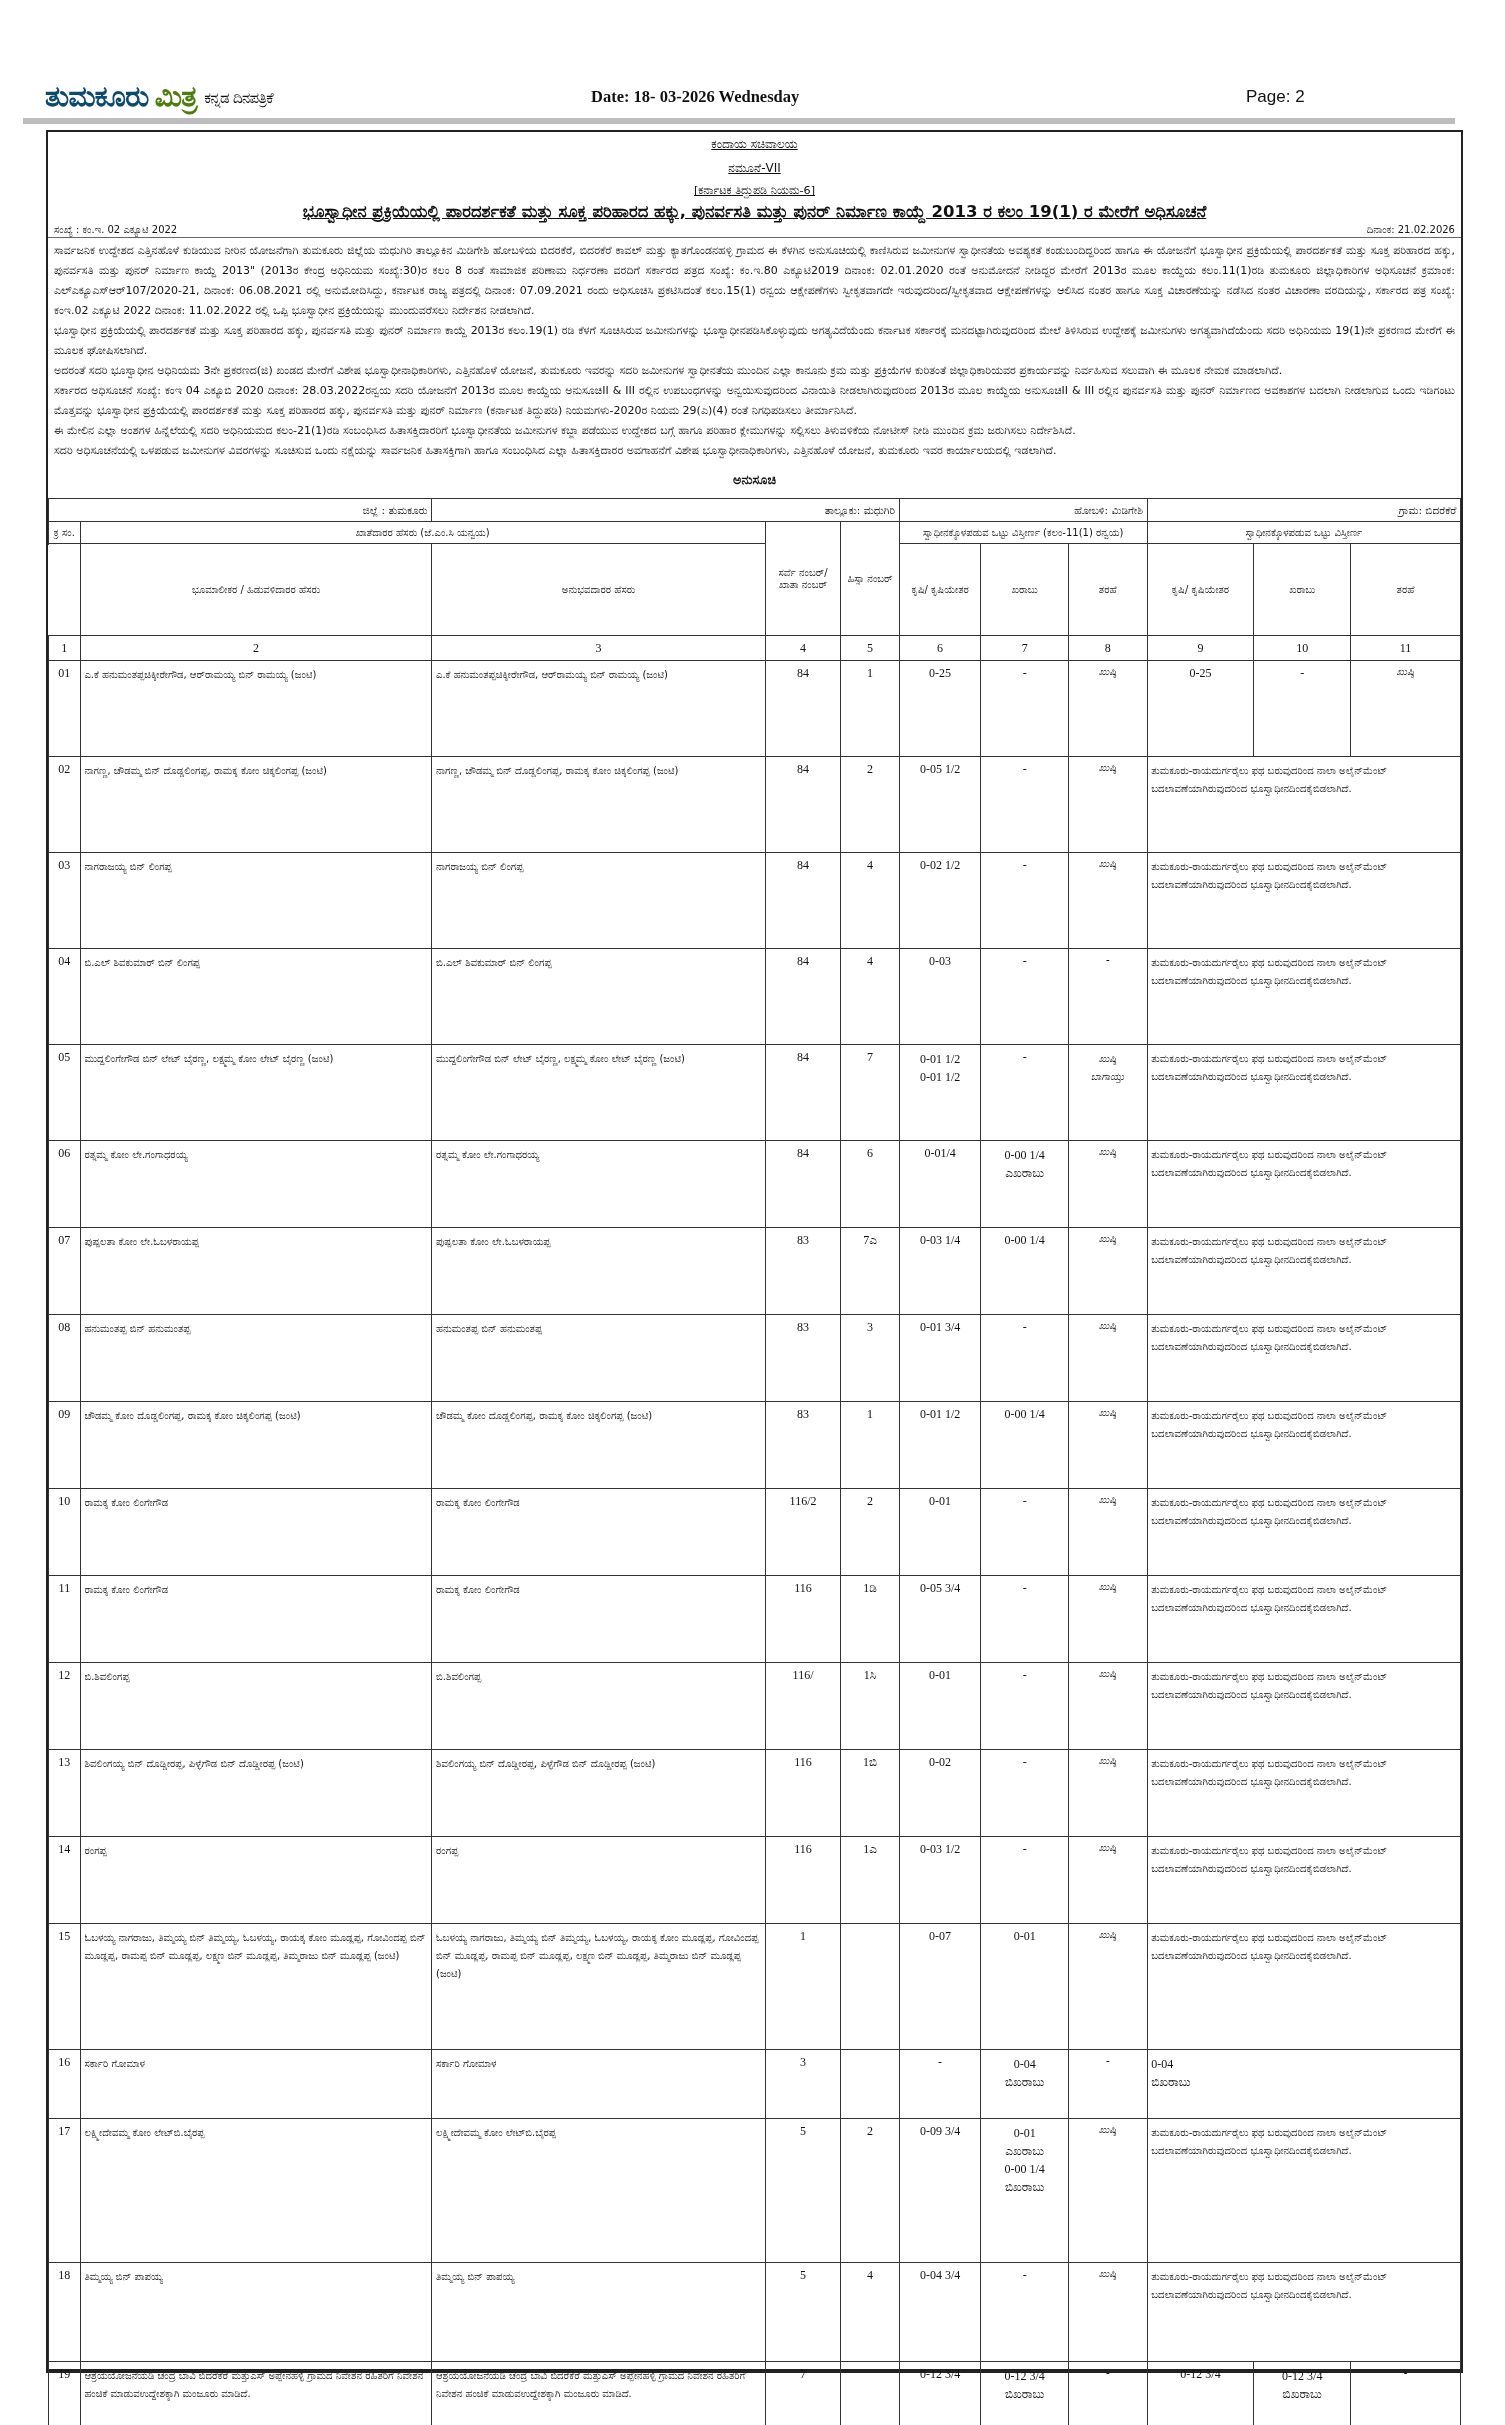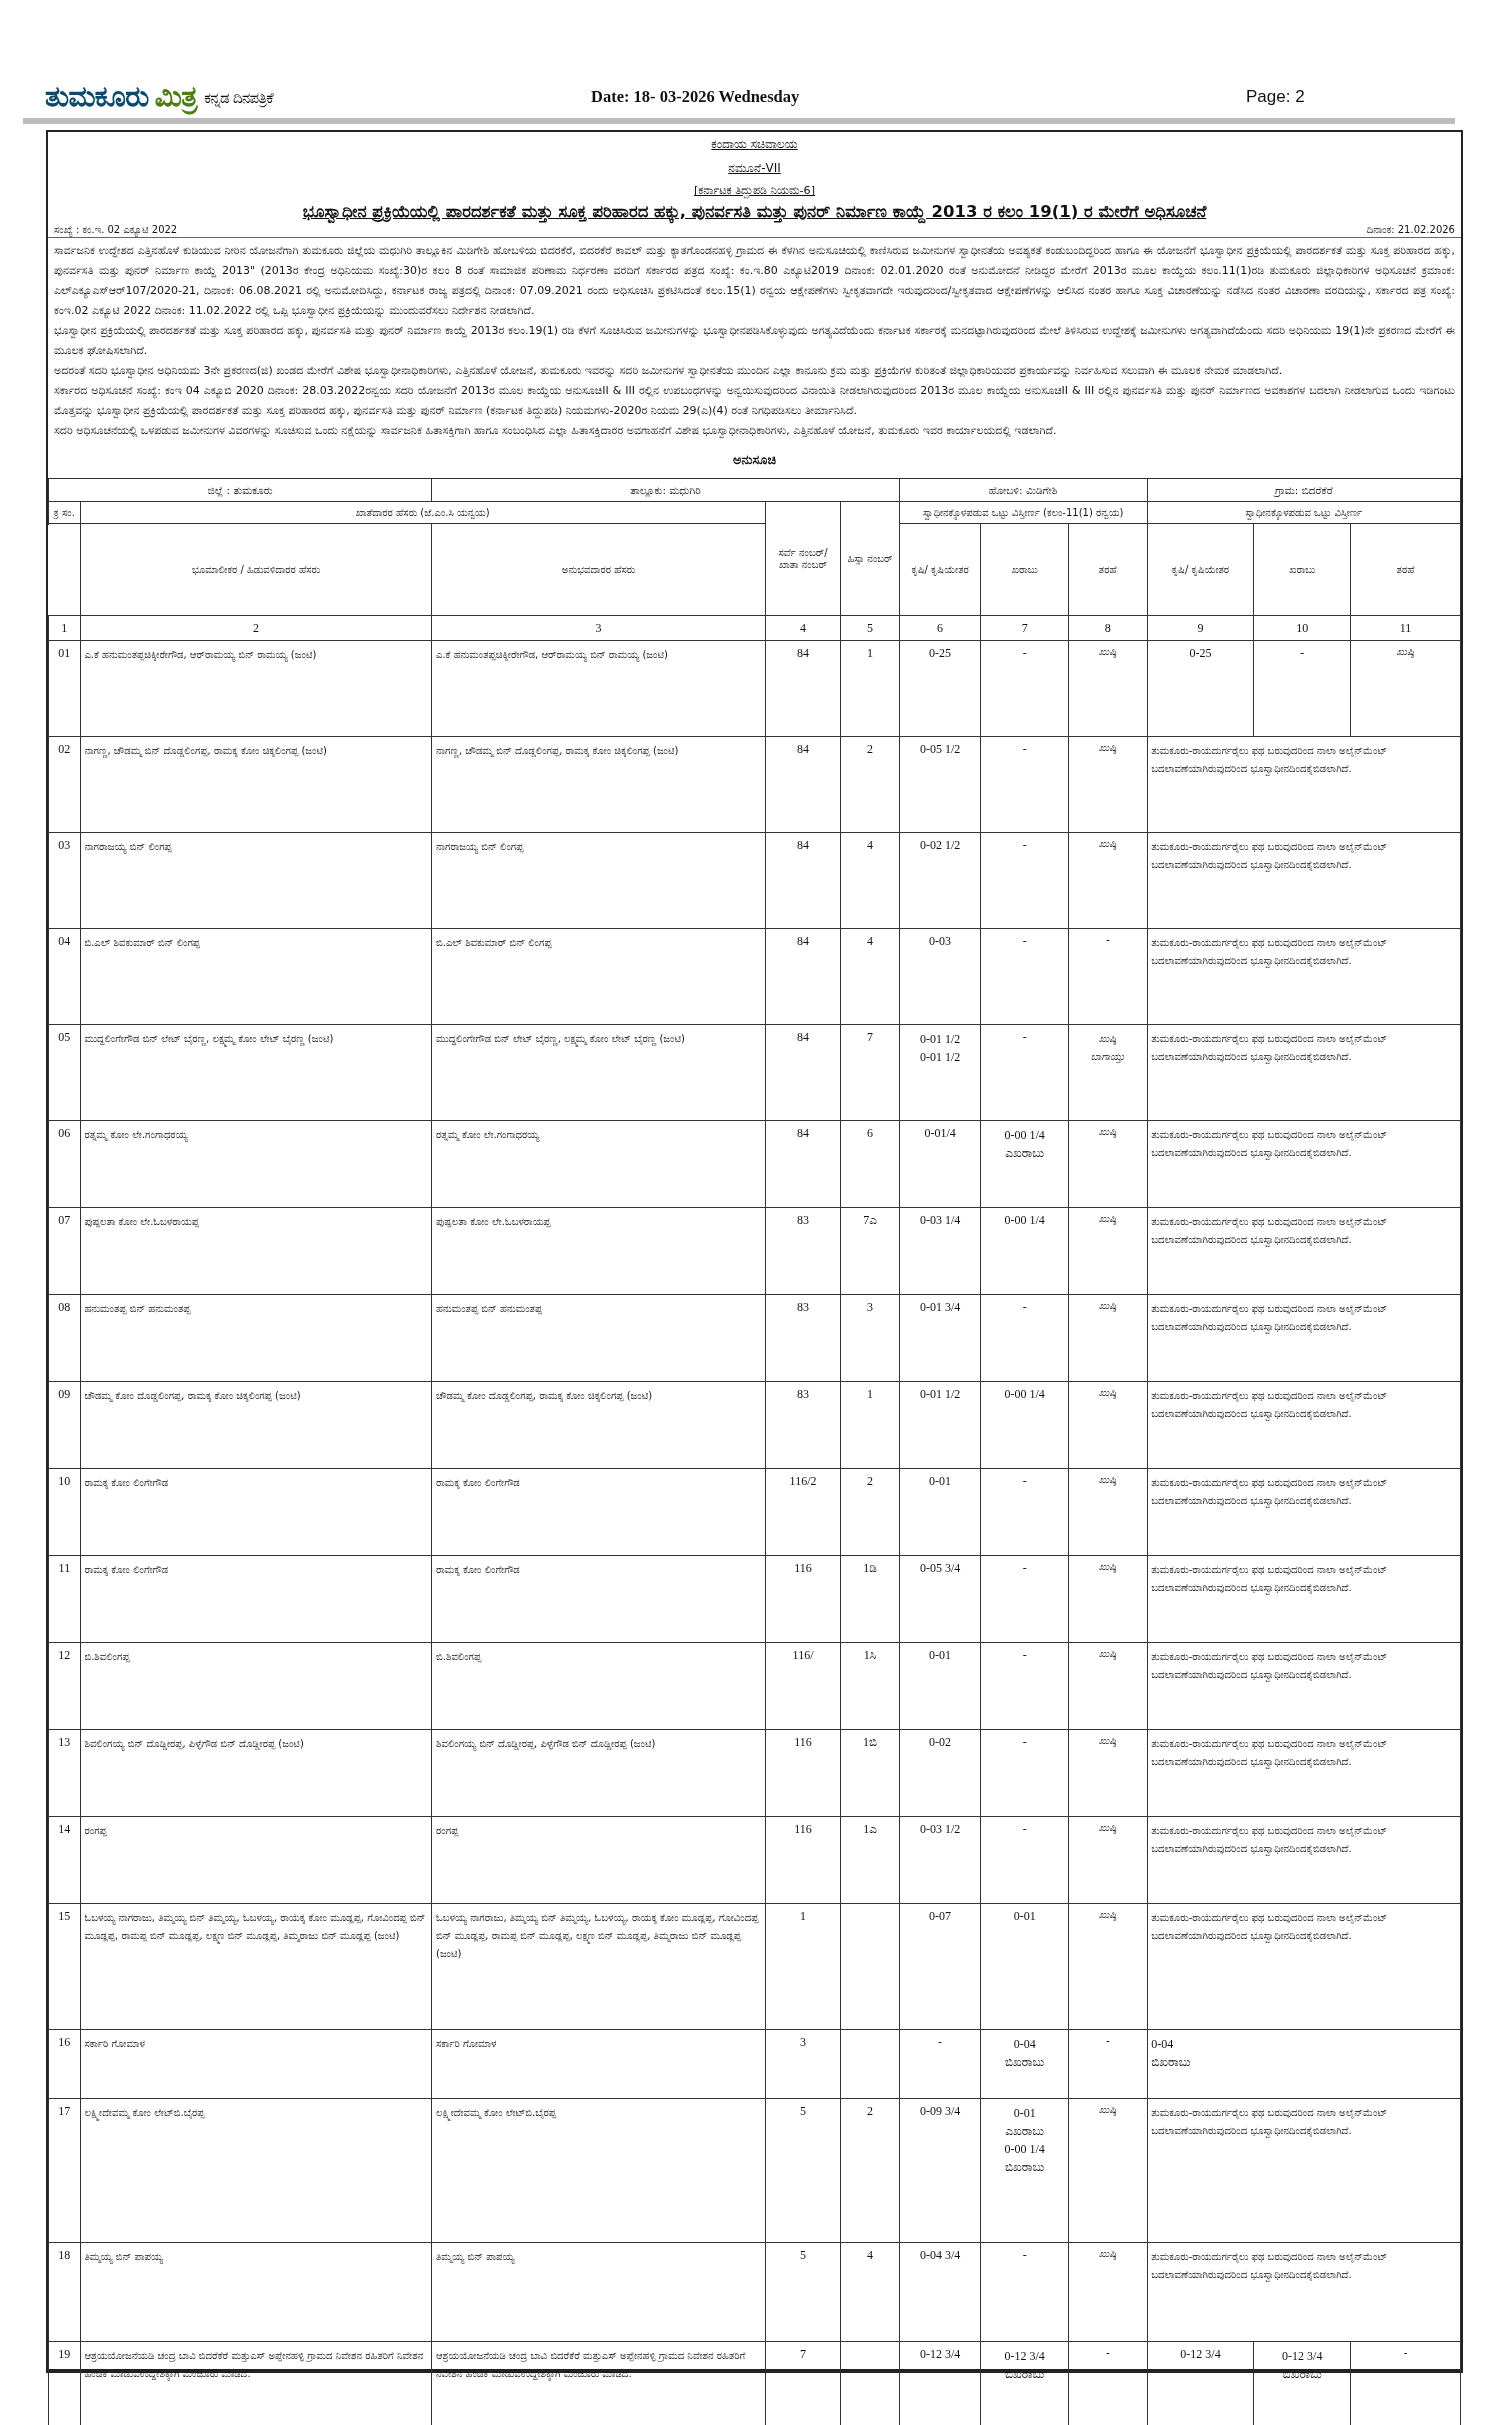--- a/index.html
+++ b/index.html
@@ -18,21 +18,21 @@
   .hdr .t2{font-size:12px;margin-top:10.5px;}
   .hdr .t3{font-size:11.2px;margin-top:9px;}
   .hdr .t4{font-size:16.5px;font-weight:bold;margin-top:4.5px;}
   .refrow{display:flex;justify-content:space-between;font-size:10px;padding:3px 6px 1.5px 6px;border-bottom:1.5px solid #666;font-family:"DejaVu Sans",sans-serif;}
   .body-text{padding:3px 6px 0 6px;font-size:11px;line-height:20px;font-family:"DejaVu Sans",sans-serif;text-align:justify;}
   .body-text p{margin:0;}
   .annex-title{text-align:center;font-weight:bold;font-size:12.7px;font-family:"DejaVu Sans",sans-serif;margin:10.5px 0 10.5px 0;}
   table.sched{border-collapse:collapse;width:100%;font-family:"DejaVu Sans",sans-serif;font-size:10px;table-layout:fixed;}
   table.sched td,table.sched th{border:0.7px solid #333;vertical-align:top;padding:4.5px 3.7px;font-weight:normal;}
   table.sched th{text-align:center;vertical-align:middle;}
-  .locrow td{text-align:center;font-size:10.5px;padding:4.5px;border-top:1.5px solid #333;}
+  .locrow td{text-align:right;font-size:10.5px;padding:4.5px;border-top:1.5px solid #333;}
   .num{text-align:center;font-family:"Liberation Serif",serif;font-size:12px;}
   .sn{text-align:center;font-family:"Liberation Serif",serif;font-size:12px;}
   .colnum td{text-align:center;font-family:"Liberation Serif",serif;font-weight:bold;font-size:12px;padding:3px;}
   .name{line-height:18px;}
   .remark{line-height:18px;}
   .thick td{border-top:1.5px solid #333;}
   .ctr{text-align:center;font-style:italic;}
   .multi span{display:block;line-height:18px;}
 </style>
 </head>
@@ -56,20 +56,21 @@
   </div>
   <div class="refrow">
     <span>ಸಂಖ್ಯೆ : ಕಂ.ಇ. 02 ಎಕ್ಯೂಟಿ 2022</span>
     <span>ದಿನಾಂಕ: 21.02.2026</span>
   </div>
   <div class="body-text">
     <p>ಸಾರ್ವಜನಿಕ ಉದ್ದೇಶದ ಎತ್ತಿನಹೊಳೆ ಕುಡಿಯುವ ನೀರಿನ ಯೋಜನೆಗಾಗಿ ತುಮಕೂರು ಜಿಲ್ಲೆಯ ಮಧುಗಿರಿ ತಾಲ್ಲೂಕಿನ ಮಿಡಿಗೇಶಿ ಹೋಬಳಿಯ ಬಿದರಕೆರೆ, ಬಿದರಕೆರೆ ಕಾವಲ್ ಮತ್ತು ಕ್ಯಾತಗೊಂಡನಹಳ್ಳಿ ಗ್ರಾಮದ ಈ ಕೆಳಗಿನ ಅನುಸೂಚಿಯಲ್ಲಿ ಕಾಣಿಸಿರುವ ಜಮೀನುಗಳ ಸ್ವಾಧೀನತೆಯ ಅವಶ್ಯಕತೆ ಕಂಡುಬಂದಿದ್ದರಿಂದ ಹಾಗೂ ಈ ಯೋಜನೆಗೆ ಭೂಸ್ವಾಧೀನ ಪ್ರಕ್ರಿಯೆಯಲ್ಲಿ ಪಾರದರ್ಶಕತೆ ಮತ್ತು ಸೂಕ್ತ ಪರಿಹಾರದ ಹಕ್ಕು, ಪುನರ್ವಸತಿ ಮತ್ತು ಪುನರ್ ನಿರ್ಮಾಣ ಕಾಯ್ದೆ 2013" (2013ರ ಕೇಂದ್ರ ಅಧಿನಿಯಮ ಸಂಖ್ಯೆ:30)ರ ಕಲಂ 8 ರಂತೆ ಸಾಮಾಜಿಕ ಪರಿಣಾಮ ನಿರ್ಧರಣಾ ವರದಿಗೆ ಸರ್ಕಾರದ ಪತ್ರದ ಸಂಖ್ಯೆ: ಕಂ.ಇ.80 ಎಕ್ಯೂಟಿ2019 ದಿನಾಂಕ: 02.01.2020 ರಂತೆ ಅನುಮೋದನೆ ನೀಡಿದ್ದರ ಮೇರೆಗೆ 2013ರ ಮೂಲ ಕಾಯ್ದೆಯ ಕಲಂ.11(1)ರಡಿ ತುಮಕೂರು ಜಿಲ್ಲಾಧಿಕಾರಿಗಳ ಅಧಿಸೂಚನೆ ಕ್ರಮಾಂಕ: ಎಲ್‌ಎಕ್ಯೂಎಸ್‌ಆರ್107/2020-21, ದಿನಾಂಕ: 06.08.2021 ರಲ್ಲಿ ಅನುಮೋದಿಸಿದ್ದು, ಕರ್ನಾಟಕ ರಾಜ್ಯ ಪತ್ರದಲ್ಲಿ ದಿನಾಂಕ: 07.09.2021 ರಂದು ಅಧಿಸೂಚಿಸಿ ಪ್ರಕಟಿಸಿದಂತೆ ಕಲಂ.15(1) ರನ್ವಯ ಆಕ್ಷೇಪಣೆಗಳು ಸ್ವೀಕೃತವಾಗದೇ ಇರುವುದರಿಂದ/ಸ್ವೀಕೃತವಾದ ಆಕ್ಷೇಪಣೆಗಳನ್ನು ಆಲಿಸಿದ ನಂತರ ಹಾಗೂ ಸೂಕ್ತ ವಿಚಾರಣೆಯನ್ನು ನಡೆಸಿದ ನಂತರ ವಿಚಾರಣಾ ವರದಿಯನ್ನು, ಸರ್ಕಾರದ ಪತ್ರ ಸಂಖ್ಯೆ: ಕಂಇ.02 ಎಕ್ಯೂಟಿ 2022 ದಿನಾಂಕ: 11.02.2022 ರಲ್ಲಿ ಒಪ್ಪಿ ಭೂಸ್ವಾಧೀನ ಪ್ರಕ್ರಿಯೆಯನ್ನು ಮುಂದುವರೆಸಲು ನಿರ್ದೇಶನ ನೀಡಲಾಗಿದೆ.</p>
     <p>ಭೂಸ್ವಾಧೀನ ಪ್ರಕ್ರಿಯೆಯಲ್ಲಿ ಪಾರದರ್ಶಕತೆ ಮತ್ತು ಸೂಕ್ತ ಪರಿಹಾರದ ಹಕ್ಕು, ಪುನರ್ವಸತಿ ಮತ್ತು ಪುನರ್ ನಿರ್ಮಾಣ ಕಾಯ್ದೆ 2013ರ ಕಲಂ.19(1) ರಡಿ ಕೆಳಗೆ ಸೂಚಿಸಿರುವ ಜಮೀನುಗಳನ್ನು ಭೂಸ್ವಾಧೀನಪಡಿಸಿಕೊಳ್ಳುವುದು ಅಗತ್ಯವಿದೆಯೆಂದು ಕರ್ನಾಟಕ ಸರ್ಕಾರಕ್ಕೆ ಮನದಟ್ಟಾಗಿರುವುದರಿಂದ ಮೇಲೆ ತಿಳಿಸಿರುವ ಉದ್ದೇಶಕ್ಕೆ ಜಮೀನುಗಳು ಅಗತ್ಯವಾಗಿದೆಯೆಂದು ಸದರಿ ಅಧಿನಿಯಮ 19(1)ನೇ ಪ್ರಕರಣದ ಮೇರೆಗೆ ಈ ಮೂಲಕ ಘೋಷಿಸಲಾಗಿದೆ.</p>
     <p>ಅದರಂತೆ ಸದರಿ ಭೂಸ್ವಾಧೀನ ಅಧಿನಿಯಮ 3ನೇ ಪ್ರಕರಣದ(ಜಿ) ಖಂಡದ ಮೇರೆಗೆ ವಿಶೇಷ ಭೂಸ್ವಾಧೀನಾಧಿಕಾರಿಗಳು, ಎತ್ತಿನಹೊಳೆ ಯೋಜನೆ, ತುಮಕೂರು ಇವರನ್ನು ಸದರಿ ಜಮೀನುಗಳ ಸ್ವಾಧೀನತೆಯ ಮುಂದಿನ ಎಲ್ಲಾ ಕಾನೂನು ಕ್ರಮ ಮತ್ತು ಪ್ರಕ್ರಿಯೆಗಳ ಕುರಿತಂತೆ ಜಿಲ್ಲಾಧಿಕಾರಿಯವರ ಪ್ರಕಾರ್ಯವನ್ನು ನಿರ್ವಹಿಸುವ ಸಲುವಾಗಿ ಈ ಮೂಲಕ ನೇಮಕ ಮಾಡಲಾಗಿದೆ.</p>
     <p>ಸರ್ಕಾರದ ಅಧಿಸೂಚನೆ ಸಂಖ್ಯೆ: ಕಂಇ 04 ಎಕ್ಯೂಬಿ 2020 ದಿನಾಂಕ: 28.03.2022ರನ್ವಯ ಸದರಿ ಯೋಜನೆಗೆ 2013ರ ಮೂಲ ಕಾಯ್ದೆಯ ಅನುಸೂಚಿII &amp; III ರಲ್ಲಿನ ಉಪಬಂಧಗಳನ್ನು ಅನ್ವಯಿಸುವುದರಿಂದ ವಿನಾಯಿತಿ ನೀಡಲಾಗಿರುವುದರಿಂದ 2013ರ ಮೂಲ ಕಾಯ್ದೆಯ ಅನುಸೂಚಿII &amp; III ರಲ್ಲಿನ ಪುನರ್ವಸತಿ ಮತ್ತು ಪುನರ್ ನಿರ್ಮಾಣದ ಅವಕಾಶಗಳ ಬದಲಾಗಿ ನೀಡಲಾಗುವ ಒಂದು ಇಡಿಗಂಟು ಮೊತ್ತವನ್ನು ಭೂಸ್ವಾಧೀನ ಪ್ರಕ್ರಿಯೆಯಲ್ಲಿ ಪಾರದರ್ಶಕತೆ ಮತ್ತು ಸೂಕ್ತ ಪರಿಹಾರದ ಹಕ್ಕು, ಪುನರ್ವಸತಿ ಮತ್ತು ಪುನರ್ ನಿರ್ಮಾಣ (ಕರ್ನಾಟಕ ತಿದ್ದುಪಡಿ) ನಿಯಮಗಳು-2020ರ ನಿಯಮ 29(ಎ)(4) ರಂತೆ ನಿಗಧಿಪಡಿಸಲು ತೀರ್ಮಾನಿಸಿದೆ.</p>
+    <p>ಈ ಮೇಲಿನ ಎಲ್ಲಾ ಅಂಶಗಳ ಹಿನ್ನೆಲೆಯಲ್ಲಿ ಸದರಿ ಅಧಿನಿಯಮದ ಕಲಂ-21(1)ರಡಿ ಸಂಬಂಧಿಸಿದ ಹಿತಾಸಕ್ತಿದಾರರಿಗೆ ಭೂಸ್ವಾಧೀನತೆಯ ಜಮೀನುಗಳ ಕಬ್ಜಾ ಪಡೆಯುವ ಉದ್ದೇಶದ ಬಗ್ಗೆ ಹಾಗೂ ಪರಿಹಾರ ಕ್ಲೇಮುಗಳನ್ನು ಸಲ್ಲಿಸಲು ತಿಳುವಳಿಕೆಯ ನೋಟೀಸ್ ನೀಡಿ ಮುಂದಿನ ಕ್ರಮ ಜರುಗಿಸಲು ನಿರ್ದೇಶಿಸಿದೆ.</p>
     <p>ಸದರಿ ಅಧಿಸೂಚನೆಯಲ್ಲಿ ಒಳಪಡುವ ಜಮೀನುಗಳ ವಿವರಗಳನ್ನು ಸೂಚಿಸುವ ಒಂದು ನಕ್ಷೆಯನ್ನು ಸಾರ್ವಜನಿಕ ಹಿತಾಸಕ್ತಿಗಾಗಿ ಹಾಗೂ ಸಂಬಂಧಿಸಿದ ಎಲ್ಲಾ ಹಿತಾಸಕ್ತಿದಾರರ ಅವಗಾಹನೆಗೆ ವಿಶೇಷ ಭೂಸ್ವಾಧೀನಾಧಿಕಾರಿಗಳು, ಎತ್ತಿನಹೊಳೆ ಯೋಜನೆ, ತುಮಕೂರು ಇವರ ಕಾರ್ಯಾಲಯದಲ್ಲಿ ಇಡಲಾಗಿದೆ.</p>
   </div>
   <div class="annex-title">ಅನುಸೂಚಿ</div>
 
   <table class="sched">
     <colgroup>
       <col style="width:31.5px">
         <col style="width:349px">
         <col style="width:331px">
       <col style="width:75px">

